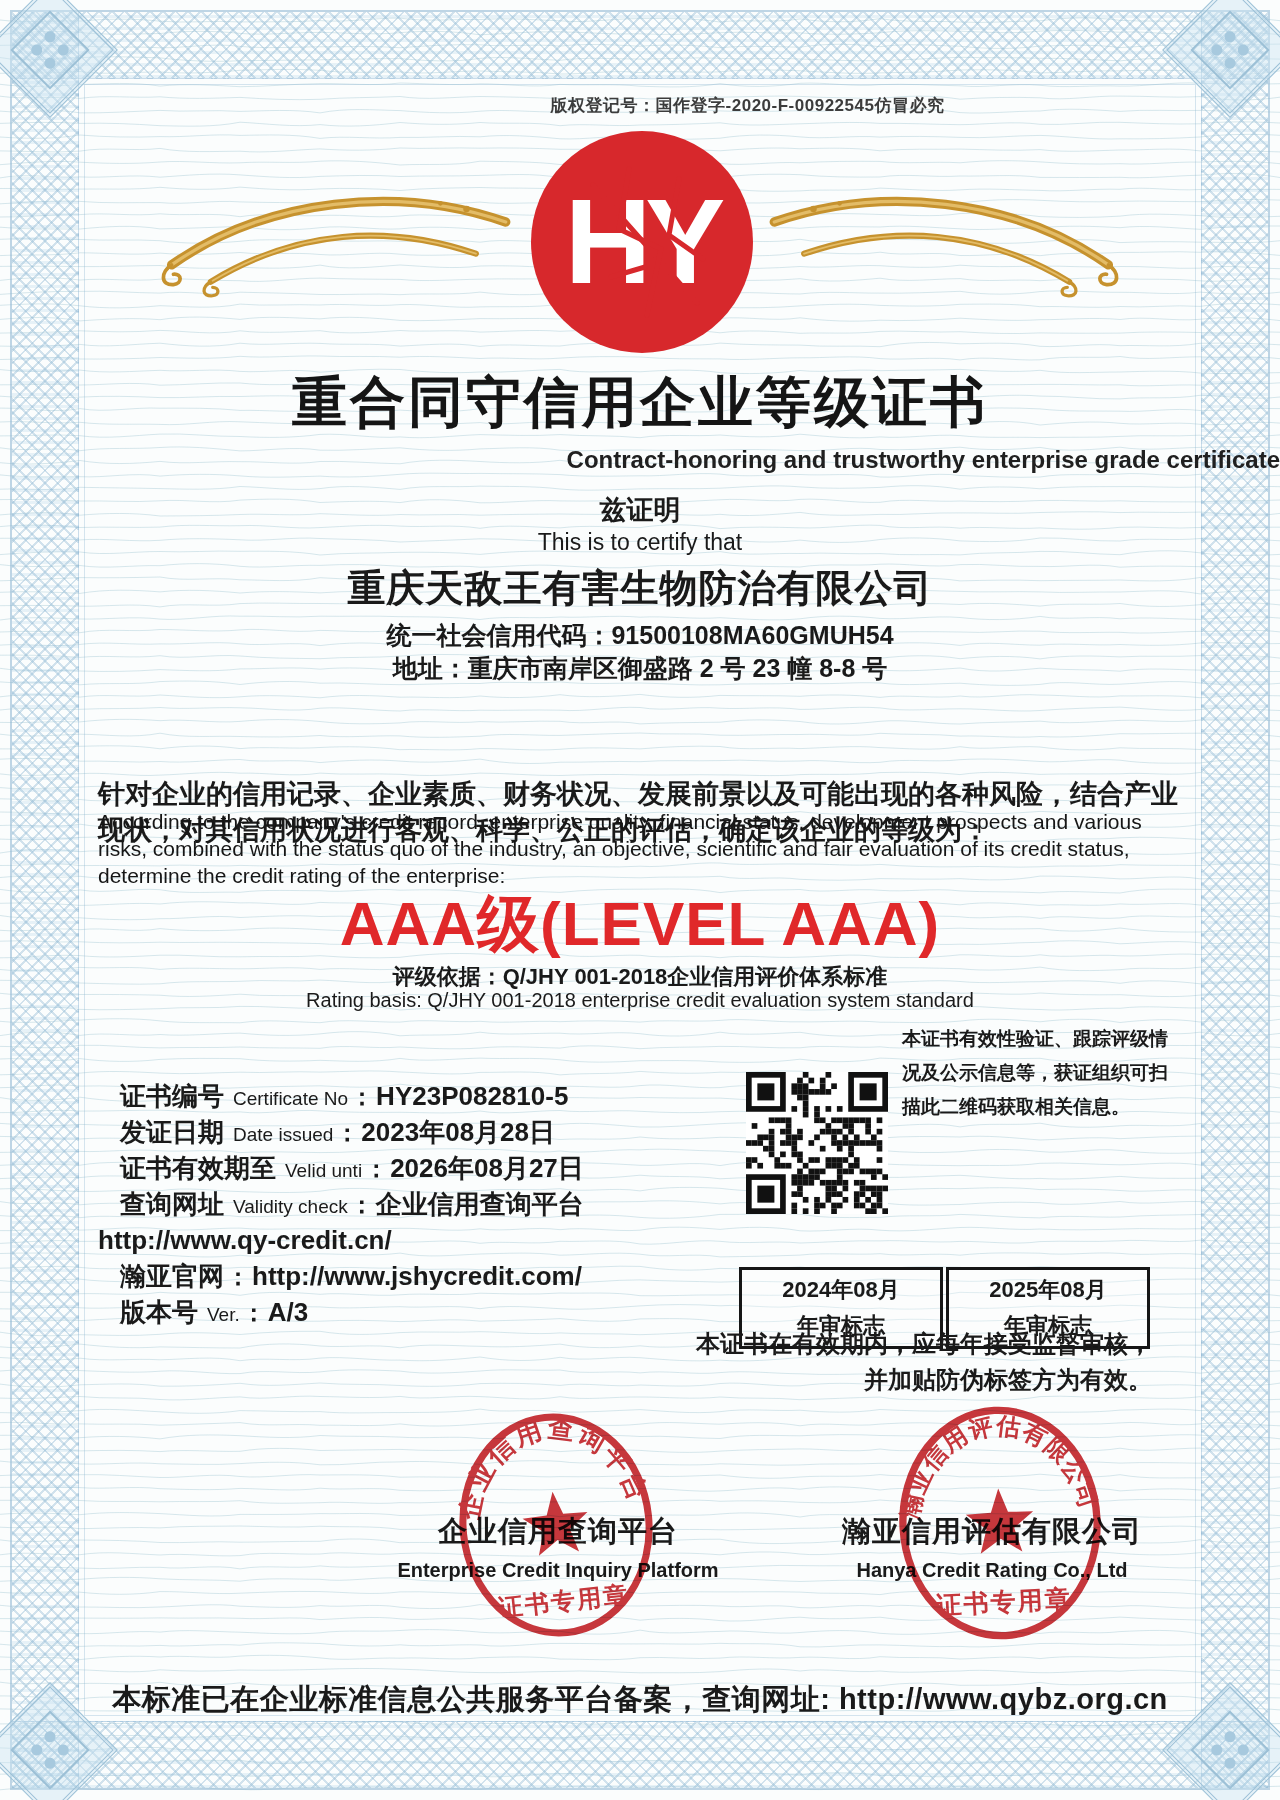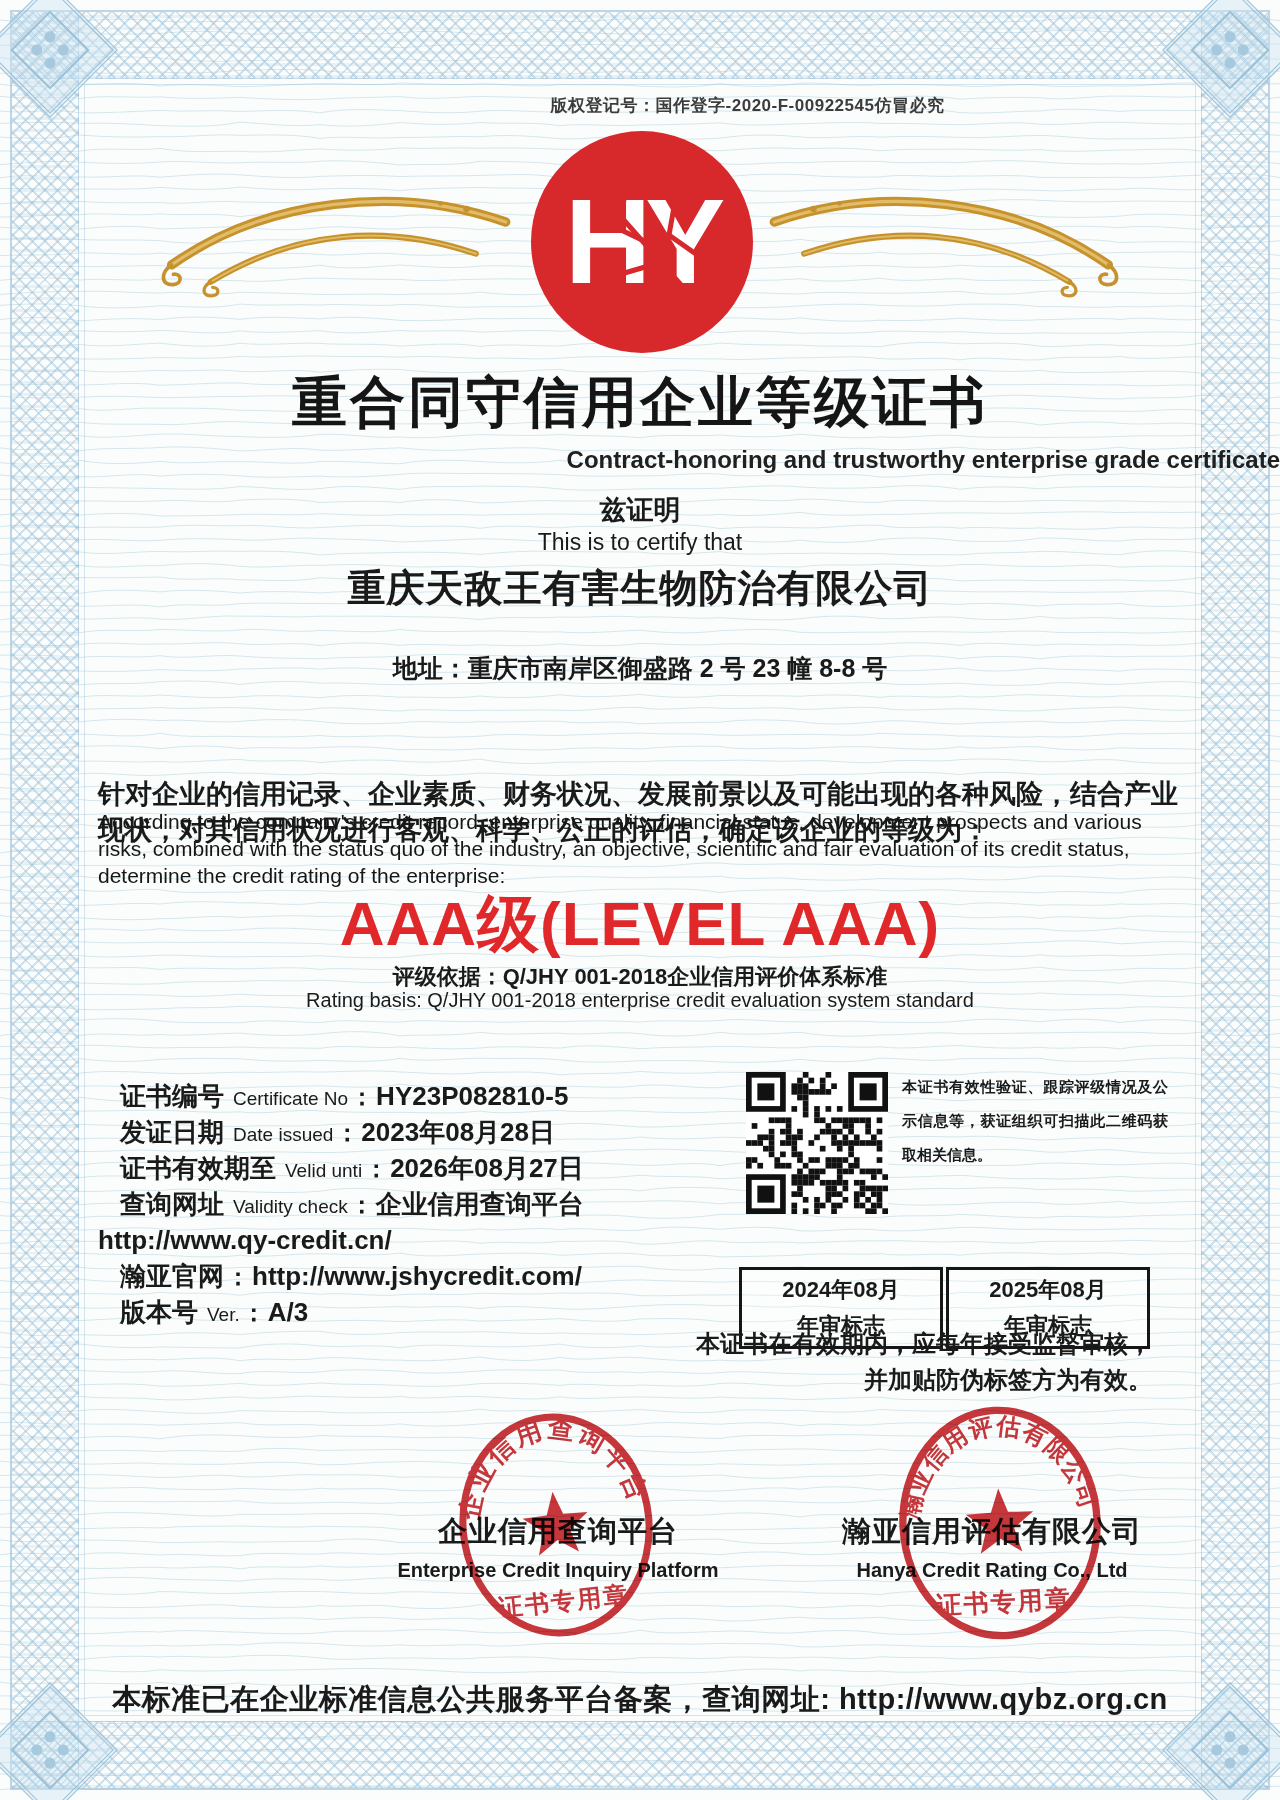--- a/index.html
+++ b/index.html
@@ -46,21 +46,21 @@
   #rating{top:882px;font-size:62px;font-weight:900;color:#e0282a;letter-spacing:1px;}
   #basis-zh{top:962px;font-size:22px;font-weight:600;}
   #basis-en{top:989px;font-size:20px;font-weight:500;}
   #details{left:98px;top:1080px;width:640px;}
   .d-row{line-height:33px;white-space:nowrap;}
   .d-zh{font-size:26px;font-weight:700;margin-left:22px;}
   .d-en{font-size:19px;font-weight:500;margin-left:9px;}
   .d-sep{font-size:24px;font-weight:700;margin:0 2px;}
   .d-val{font-size:26px;font-weight:600;}
   #qr{left:746px;top:1072px;width:142px;height:142px;}
-  #qr-note{left:902px;top:1070px;width:266px;font-size:15px;line-height:34px;font-weight:600;text-align:justify;}
+  #qr-note{left:902px;top:1022px;width:266px;font-size:19px;line-height:34px;font-weight:600;text-align:justify;}
   .annual-box{top:1235px;width:198px;height:76px;border:3px solid #161616;display:flex;flex-direction:column;
      align-items:center;justify-content:center;gap:6px;font-size:22px;font-weight:600;background:rgba(255,255,255,.25);margin-top:32px;}
   #annual-1{left:739px;} #annual-2{left:946px;}
   #validity-note{top:1326px;right:128px;text-align:right;font-size:24px;line-height:36px;font-weight:600;}
   .org{top:1512px;width:360px;text-align:center;}
   #org-left{left:378px;} #org-right{left:812px;}
   .org-zh{font-size:29px;font-weight:800;letter-spacing:1px;}
   .org-en{font-size:20px;font-weight:600;margin-top:7px;}
   .seal{z-index:4;mix-blend-mode:multiply;opacity:.93;}
   #seal-left{left:455px;top:1408px;width:202px;height:234px;transform:rotate(-6deg);}
@@ -258,20 +258,21 @@
     </g>
     <circle cx="332" cy="16" r="3.5" fill="#c6922e"></circle>
     <circle cx="304" cy="10" r="2.5" fill="#c6922e"></circle>
   </svg>
 
   <div id="title-zh" class="abs ctr">重合同守信用企业等级证书</div>
   <div id="title-en" class="abs ctr">Contract-honoring and trustworthy enterprise grade certificate</div>
   <div id="certify-zh" class="abs ctr">兹证明</div>
   <div id="certify-en" class="abs ctr">This is to certify that</div>
   <div id="company" class="abs ctr">重庆天敌王有害生物防治有限公司</div>
+  <div id="code-line" class="abs ctr">统一社会信用代码：91500108MA60GMUH54</div>
   <div id="addr-line" class="abs ctr">地址：重庆市南岸区御盛路 2 号 23 幢 8-8 号</div>
 
   <div id="para-zh" class="abs">针对企业的信用记录、企业素质、财务状况、发展前景以及可能出现的各种风险，结合产业现状，对其信用状况进行客观、科学、公正的评估，确定该企业的等级为：</div>
   <div id="para-en" class="abs">According to the company's credit record, enterprise quality, financial status, development prospects and various risks, combined with the status quo of the industry, an objective, scientific and fair evaluation of its credit status, determine the credit rating of the enterprise:</div>
 
   <div id="rating" class="abs ctr">AAA级(LEVEL AAA)</div>
   <div id="basis-zh" class="abs ctr">评级依据：Q/JHY 001-2018企业信用评价体系标准</div>
   <div id="basis-en" class="abs ctr">Rating basis: Q/JHY 001-2018 enterprise credit evaluation system standard</div>
 
   <div id="details" class="abs">

